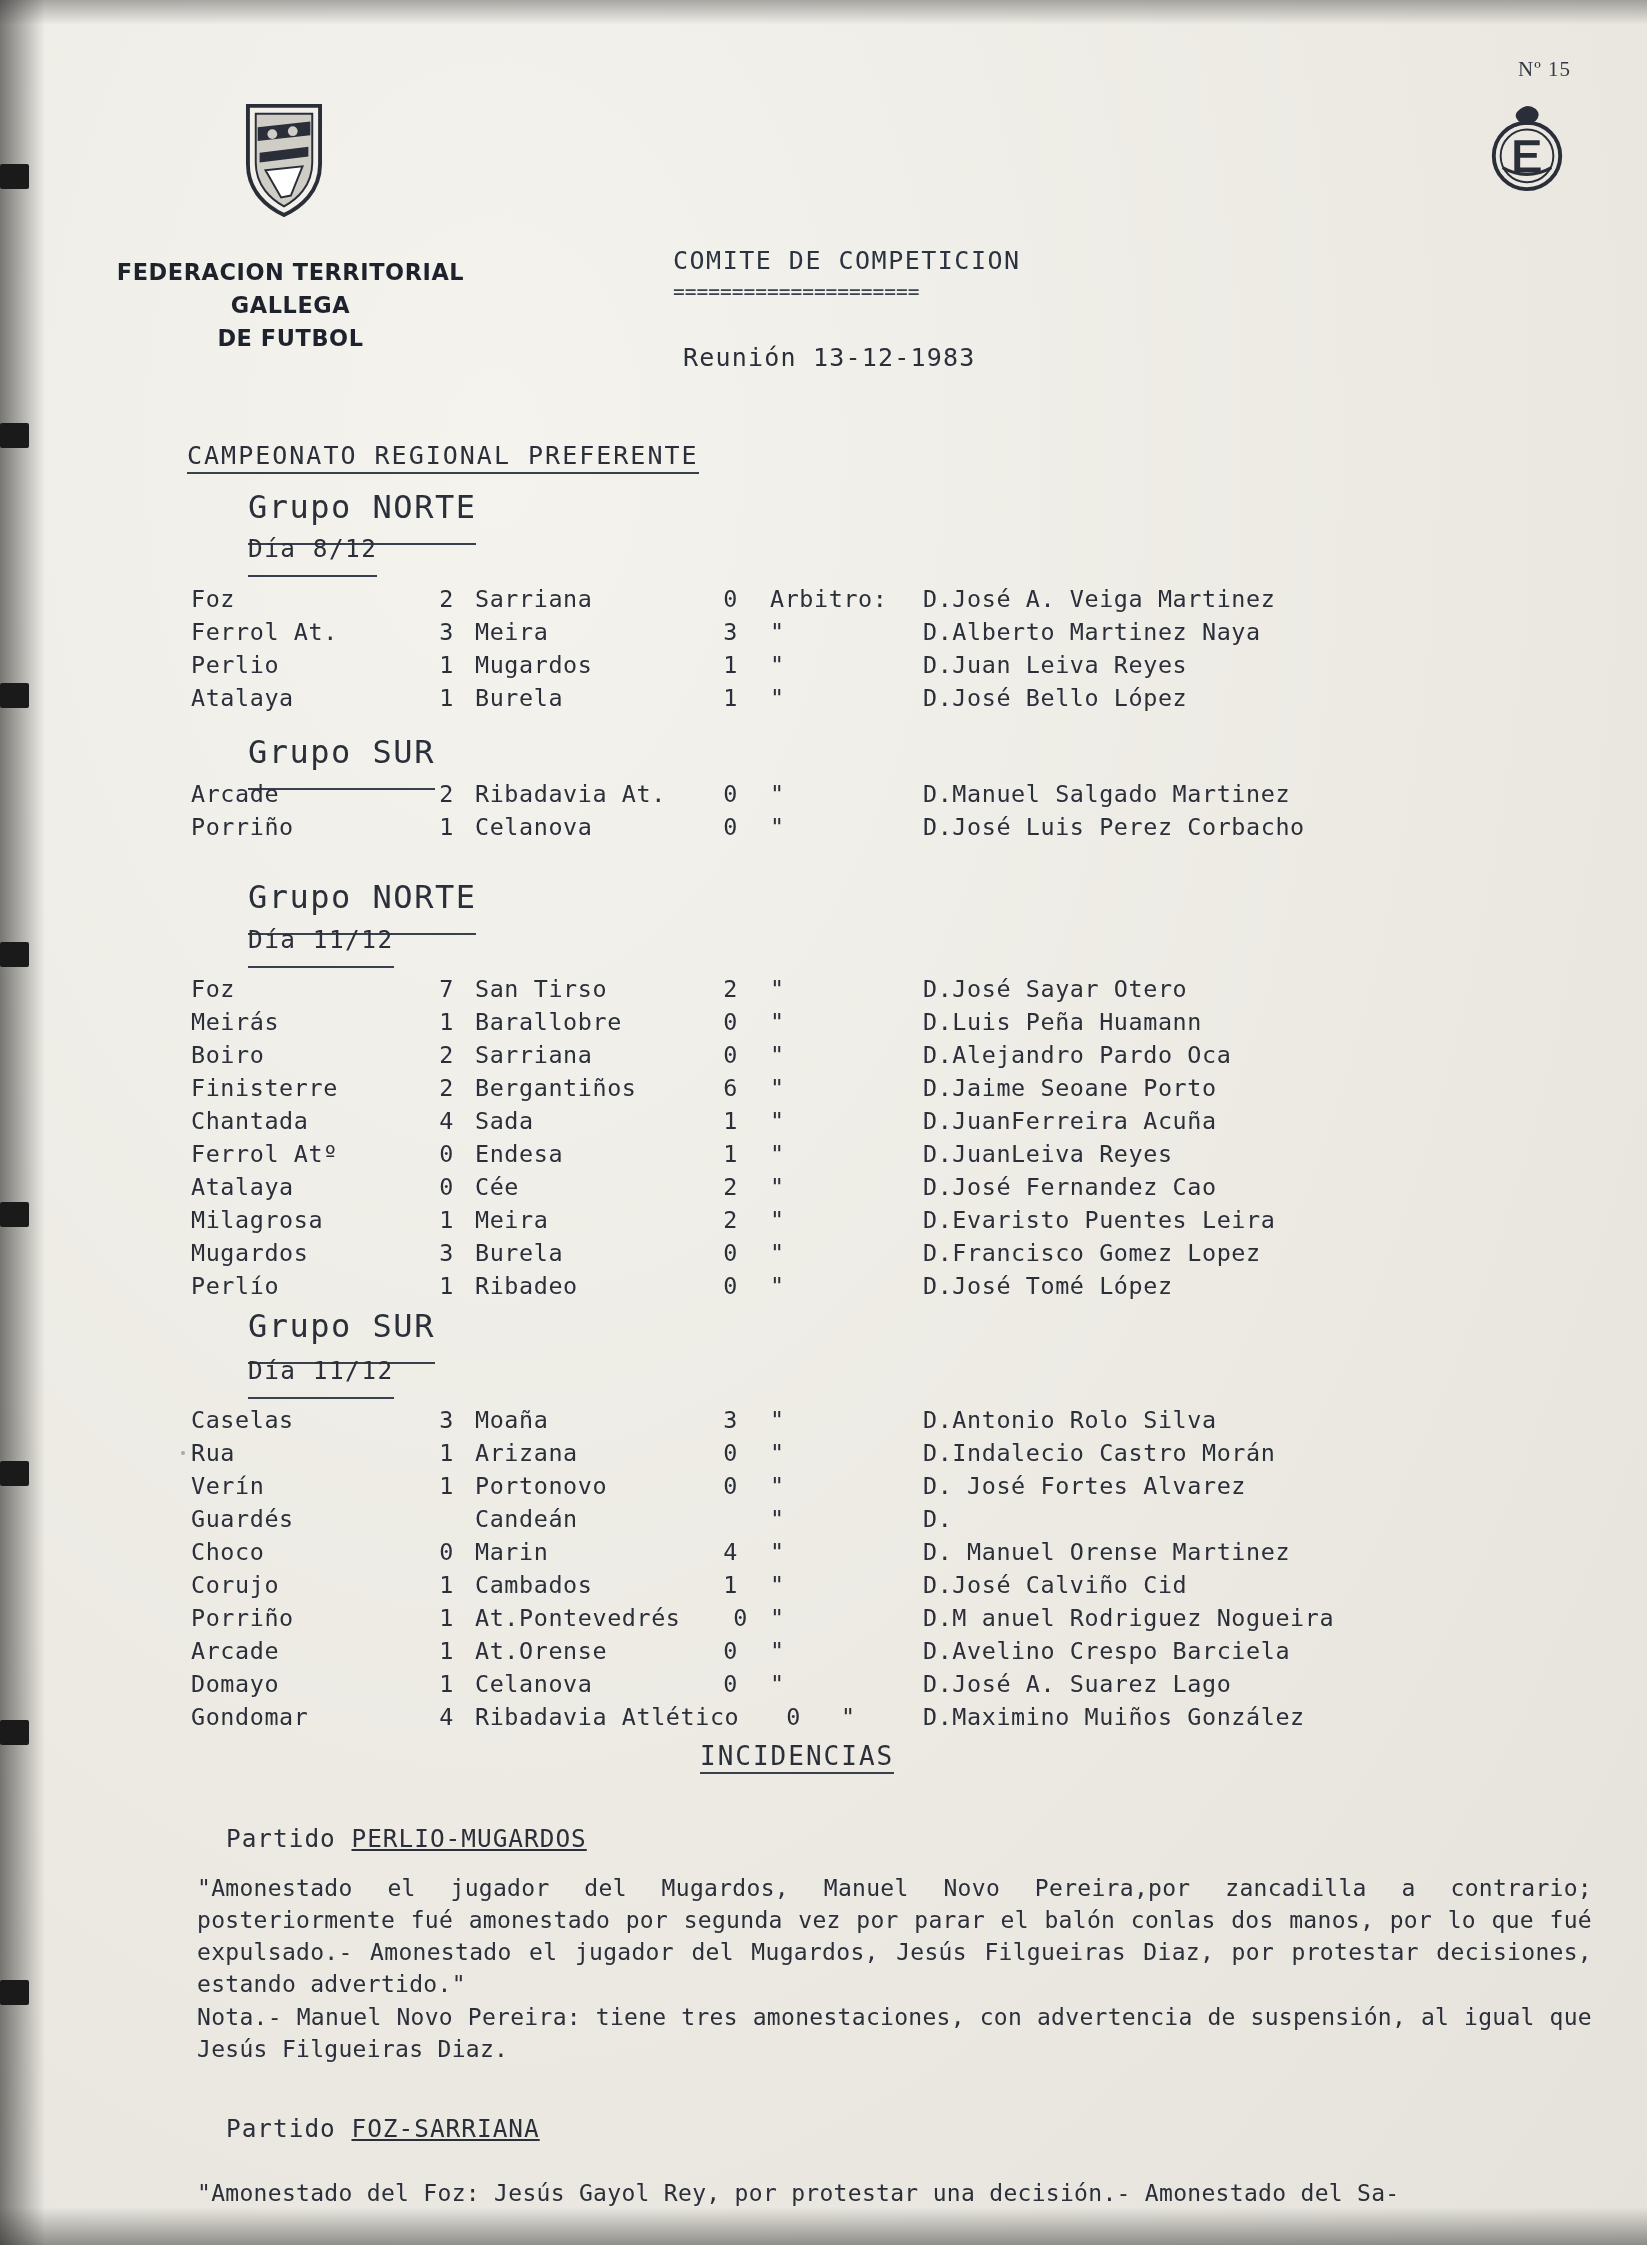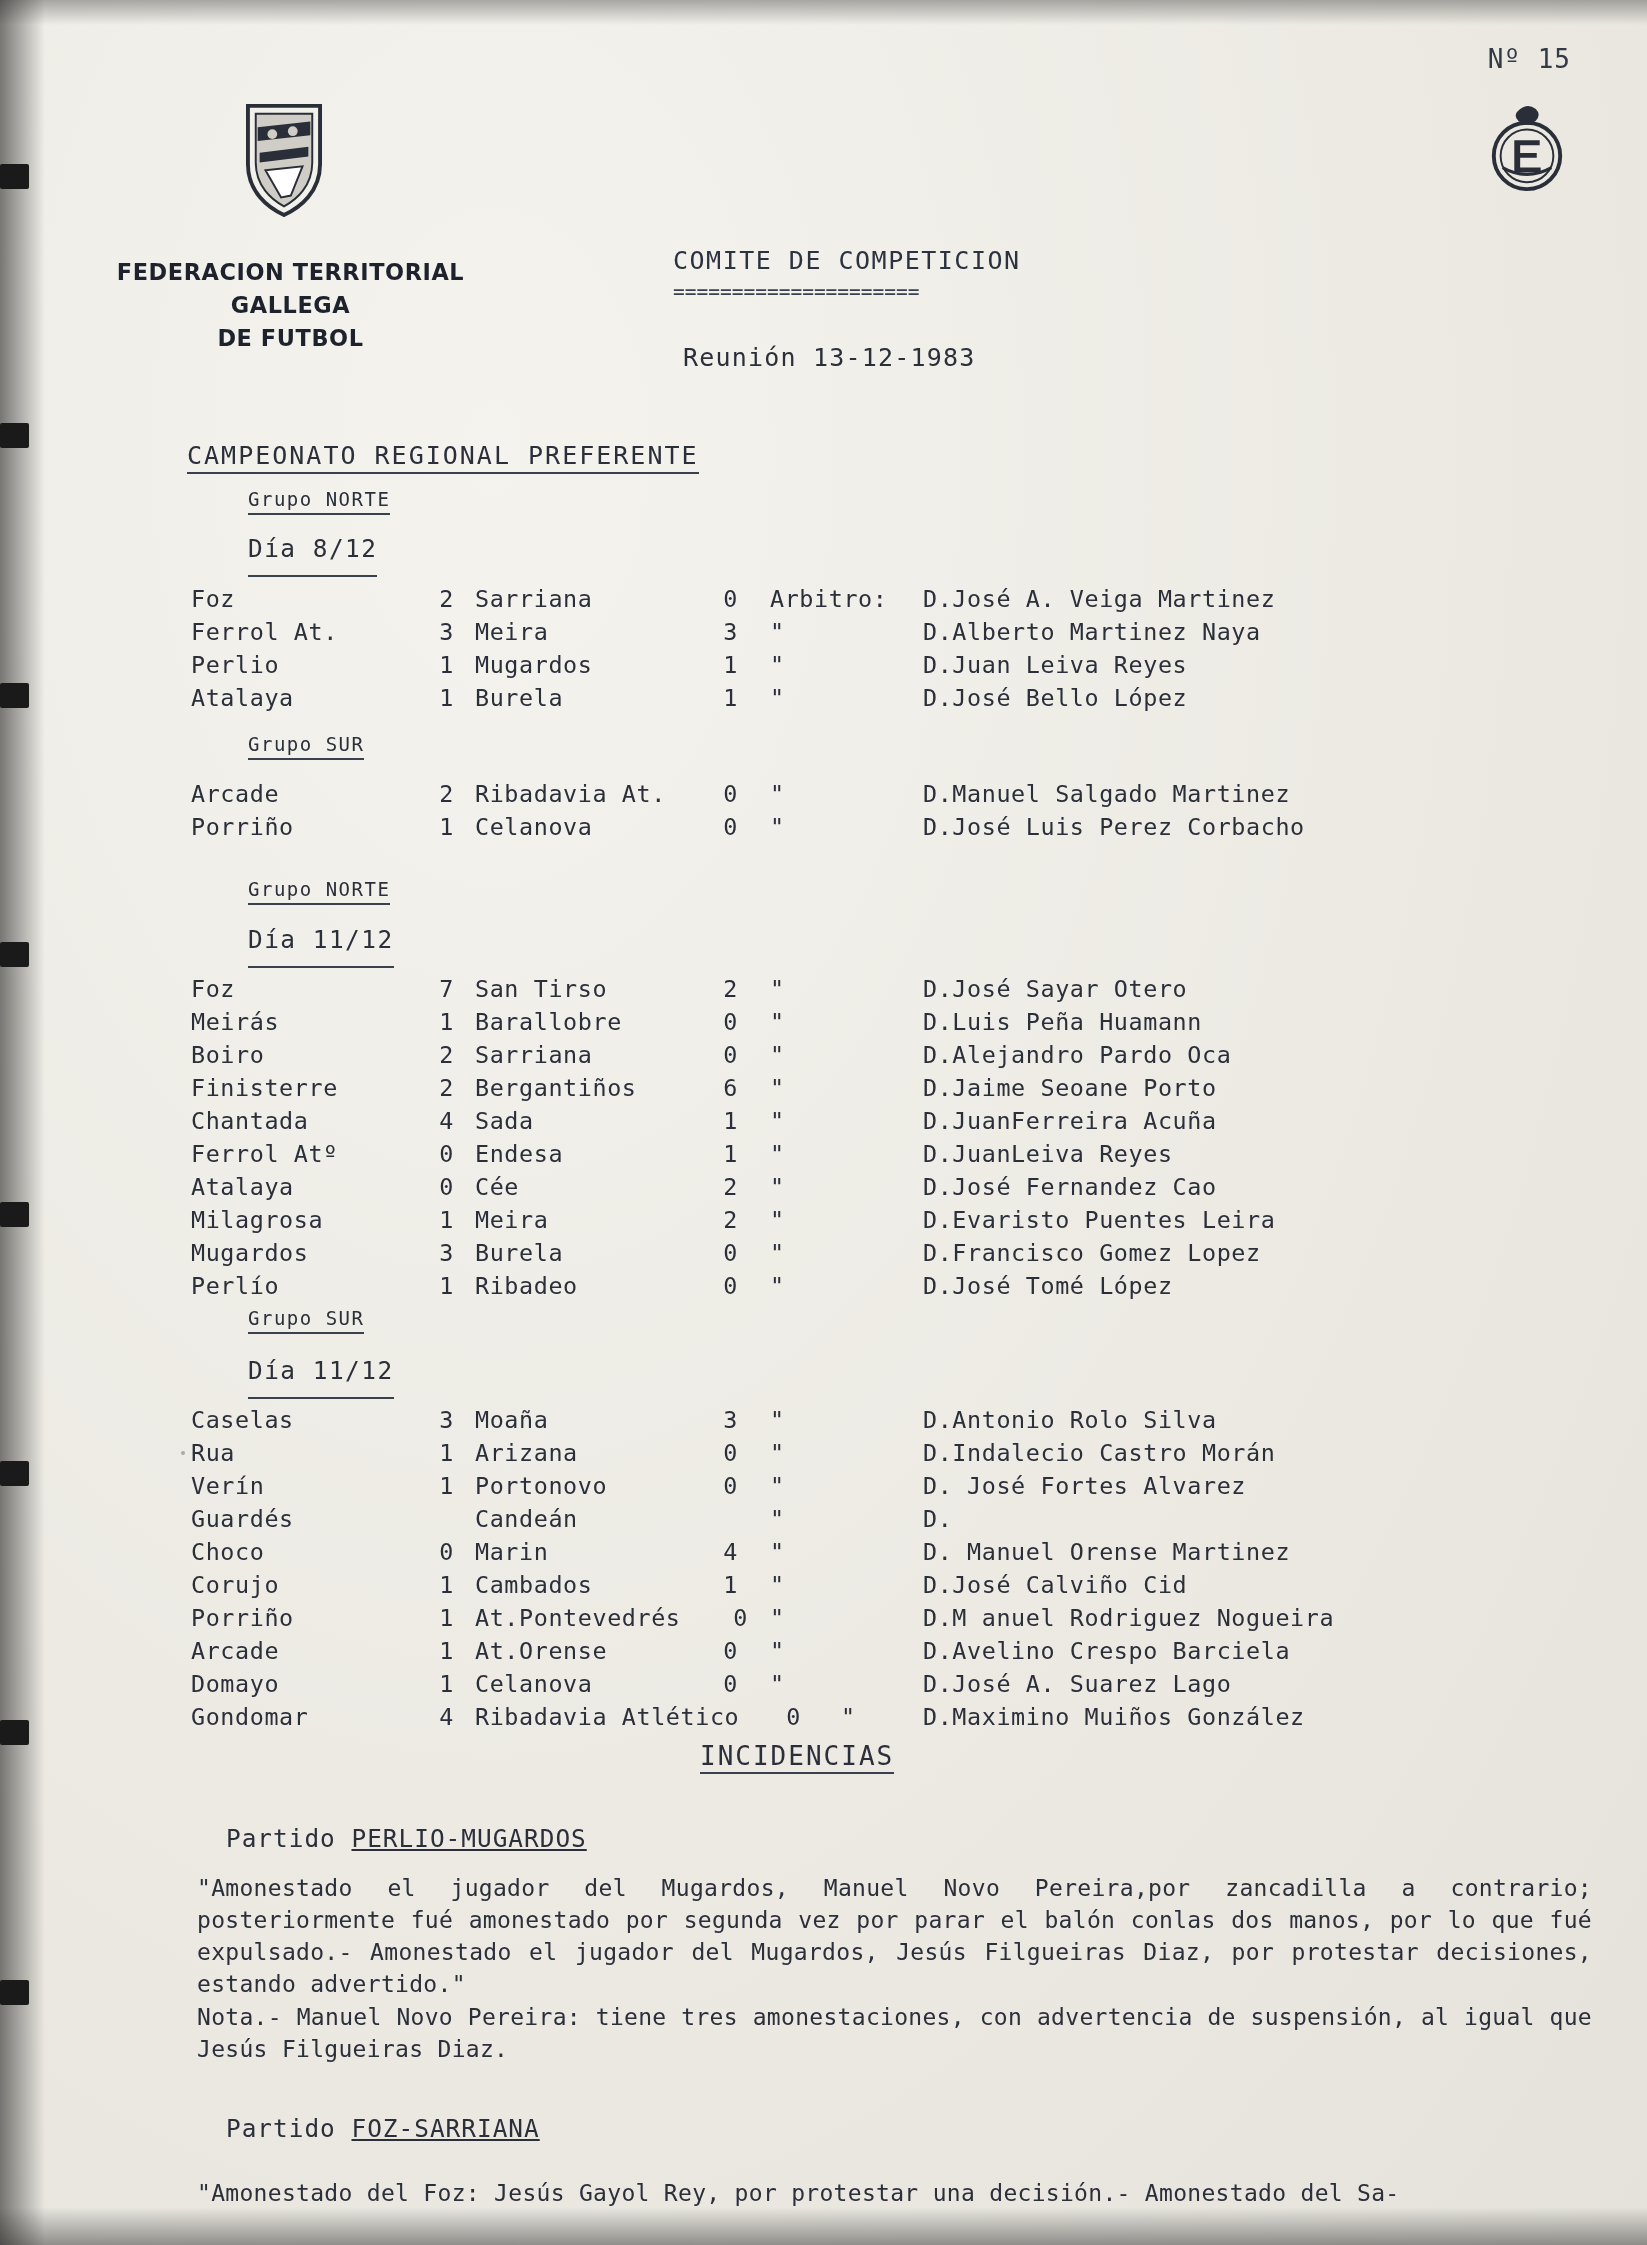--- a/index.html
+++ b/index.html
@@ -28,22 +28,22 @@
   .top-shadow{
     position:absolute; left:0; top:0; width:1647px; height:25px;
     background:linear-gradient(to bottom, rgba(30,30,30,0.35), rgba(30,30,30,0));
   }
   .bot-shadow{
     position:absolute; left:0; bottom:0; width:1647px; height:39px;
     background:linear-gradient(to top, rgba(30,30,30,0.45), rgba(30,30,30,0));
   }
 
   .num {
-    position:absolute; right:76px; top:44px;
-    font-size:26px; letter-spacing:1px; color:#333a46;
+    position:absolute; right:76px; top:57px;
+    font-size:21px; letter-spacing:1px; color:#333a46;font-family:Liberation Serif, serif;
   }
 
   
   .crest-left{
     position:absolute; left:242px; top:102px; width:84px; height:115px;
   }
   .crest-left svg{ width:84px; height:115px; }
 
   .fed-title{
     position:absolute; left:76px; top:256px; width:429px;
@@ -76,23 +76,23 @@
 
   .section-title{
     position:absolute; left:187px; top:441px;
     font-size:25px; letter-spacing:2px;
     border-bottom:2px solid #39404e;
     padding-bottom:2px;
   }
 
   .group{
     position:absolute;
-    font-size:19px; letter-spacing:1.5px;
+    font-size:32px; letter-spacing:1.5px;
     border-bottom:2px solid #39404e;
-    padding-bottom:3px;
+    padding-bottom:17px;
   }
   .day{
     position:absolute;
     font-size:24.4px; letter-spacing:1.5px;
     border-bottom:2px solid #39404e;
     padding-bottom:12px;
   }
 
   .matchblock{ position:absolute; left:0; width:1647px; }
   .row{

